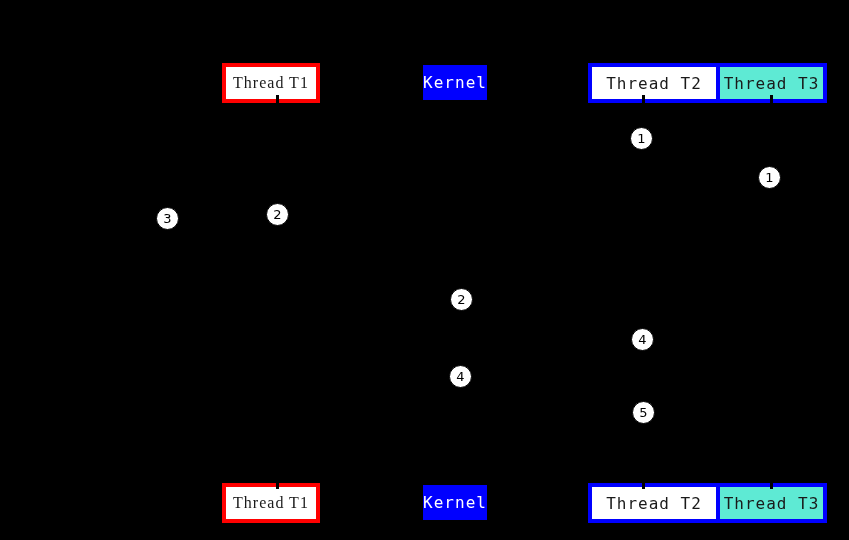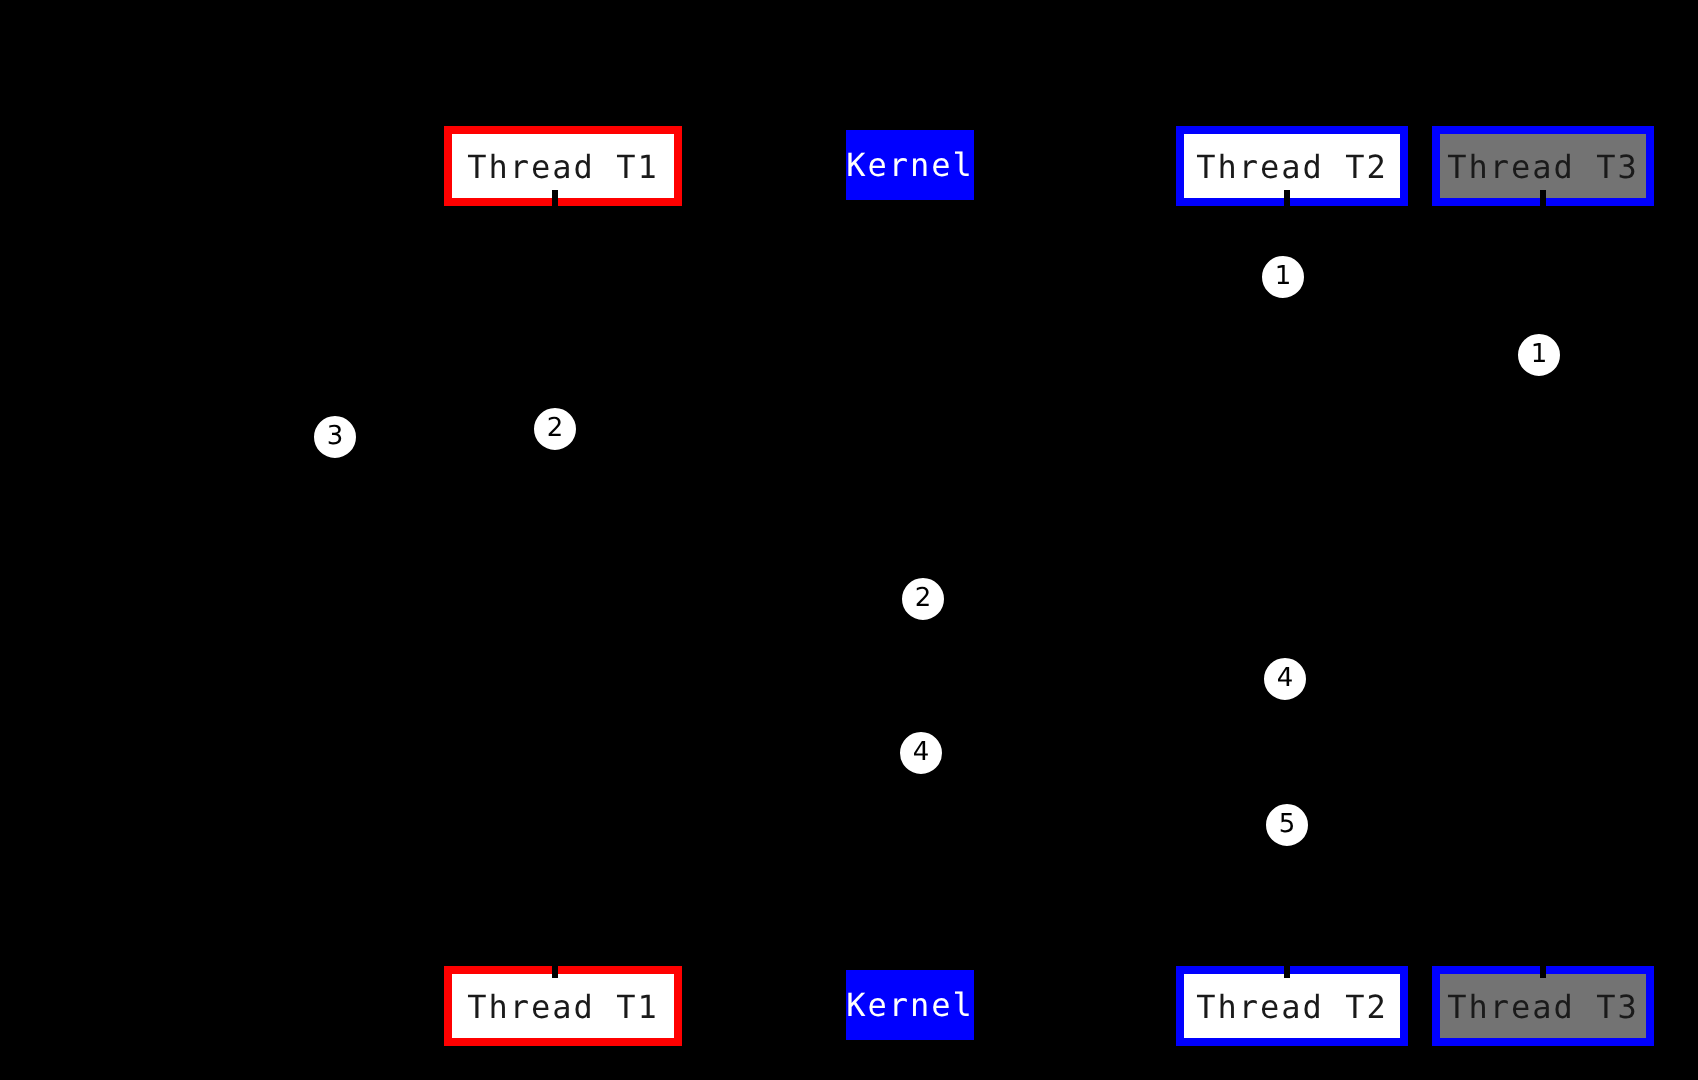--- a/index.html
+++ b/index.html
@@ -35,23 +35,23 @@
     position: absolute;
     box-sizing: border-box;
     display: flex;
     align-items: center;
     justify-content: center;
     font-family: "DejaVu Sans Mono", "Liberation Mono", monospace;
     font-size: 16px;
     letter-spacing: 1px;
     z-index: 2;
   }
-  .t1 { left: 222px; width: 119px; background: #ffffff; border: 4px solid #ff0000; color: #1a1a1a; }
-  .t2 { left: 588px; width: 116px; background: #ffffff; border: 4px solid #0000ff; color: #1a1a1a; }
-  .t3 { left: 716px; width: 111px; background: #737373; border: 4px solid #0000ff; color: #1a1a1a; }
+  .t1 { left: 222px; width: 98px; background: #ffffff; border: 4px solid #ff0000; color: #1a1a1a; font-family: Liberation Serif, serif; }
+  .t2 { left: 588px; width: 132px; background: #ffffff; border: 4px solid #0000ff; color: #1a1a1a; }
+  .t3 { left: 716px; width: 111px; background: #5eead4; border: 4px solid #0000ff; color: #1a1a1a; }
   .kernel { left: 423px; width: 64px; background: #0000ff; color: #ffffff; }
   .row-top { top: 63px; height: 40px; }
   .row-bottom { top: 483px; height: 40px; }
   .kernel.row-top { top: 65px; height: 35px; }
   .kernel.row-bottom { top: 485px; height: 35px; }
 
   
   .tick {
     position: absolute;
     width: 3px;

